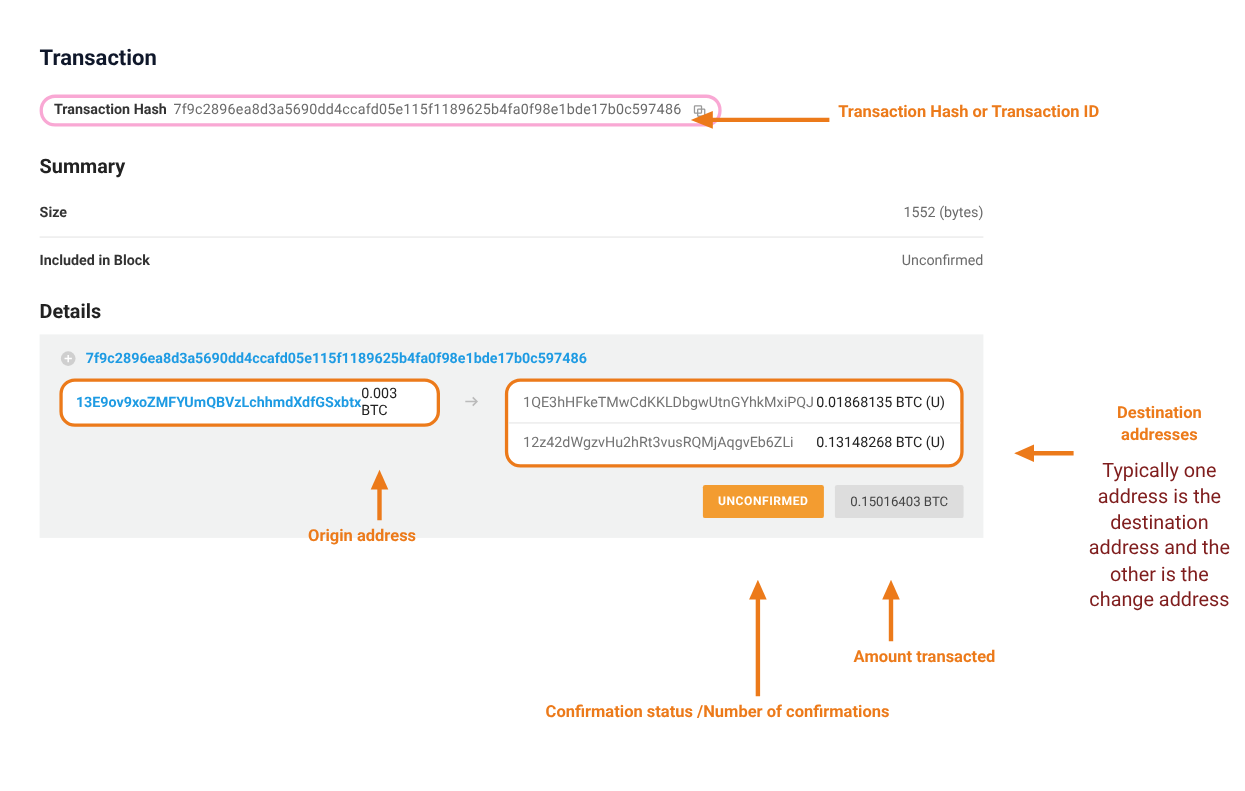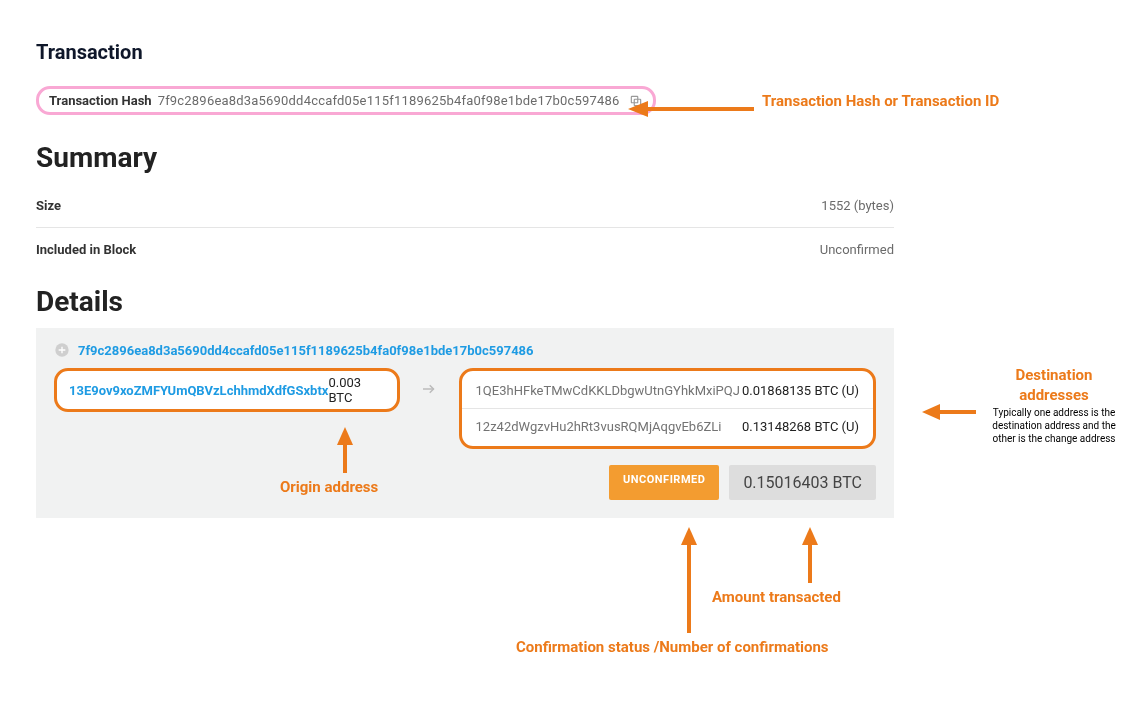--- a/index.html
+++ b/index.html
@@ -39,21 +39,21 @@
     letter-spacing: 0.2px;
   }
   .copy-icon {
     margin-left: 10px;
     width: 14px;
     height: 14px;
     color: #999;
     cursor: pointer;
   }
   h2 {
-    font-size: 28px;
+    font-size: 18px;
     font-weight: 700;
     margin: 14px 0 10px 0;
     color: #222;
   }
   .summary-row {
     display: flex;
     justify-content: space-between;
     align-items: flex-start;
     padding: 14px 0;
     border-bottom: 1px solid #e5e5e5;
@@ -153,39 +153,39 @@
     color: #fff;
     font-size: 11px;
     font-weight: 700;
     letter-spacing: 0.5px;
     padding: 8px 14px;
     border-radius: 2px;
   }
   .badge-total {
     background: #ddd;
     color: #444;
-    font-size: 16px;
+    font-size: 12px;
     padding: 8px 14px;
     border-radius: 2px;
   }
 
   
   .anno {
     position: absolute;
     color: #ec7a1a;
     font-weight: 700;
     font-size: 15px;
     line-height: 1.3;
     text-align: center;
   }
   .anno-sub {
     font-weight: 400;
-    color: #000000;
-    font-size: 10px;
-    margin-top: 1px;
+    color: #7f1d1d;
+    font-size: 18px;
+    margin-top: 12px;
   }
   svg.arrow { position: absolute; }
   svg.arrow path, svg.arrow line { stroke: #ec7a1a; stroke-width: 4; fill: none; }
   svg.arrow polygon { fill: #ec7a1a; }
 
 </style>
 </head>
 <body>
 
 <div class="page">
@@ -274,19 +274,19 @@
 </svg>
 <div class="anno" style="left:984px; top:366px; width:140px;">
   <div>Destination addresses</div>
   <div class="anno-sub">Typically one address is the destination address and the other is the change address</div>
 </div>
 
 <svg class="arrow" style="left:798px; top:525px;" width="24" height="60">
   <line x1="12" y1="58" x2="12" y2="18"></line>
   <polygon points="12,2 4,20 20,20"></polygon>
 </svg>
-<div class="anno" style="left:712px; top:588px;">Amount transacted</div>
+<div class="anno" style="left:776px; top:588px;">Amount transacted</div>
 
 <svg class="arrow" style="left:677px; top:525px;" width="24" height="110">
   <line x1="12" y1="108" x2="12" y2="18"></line>
   <polygon points="12,2 4,20 20,20"></polygon>
 </svg>
-<div class="anno" style="left:516px; top:638px;">Confirmation status /Number of confirmations</div>
+<div class="anno" style="left:496px; top:638px;">Confirmation status /Number of confirmations</div>
 
 </body></html>

